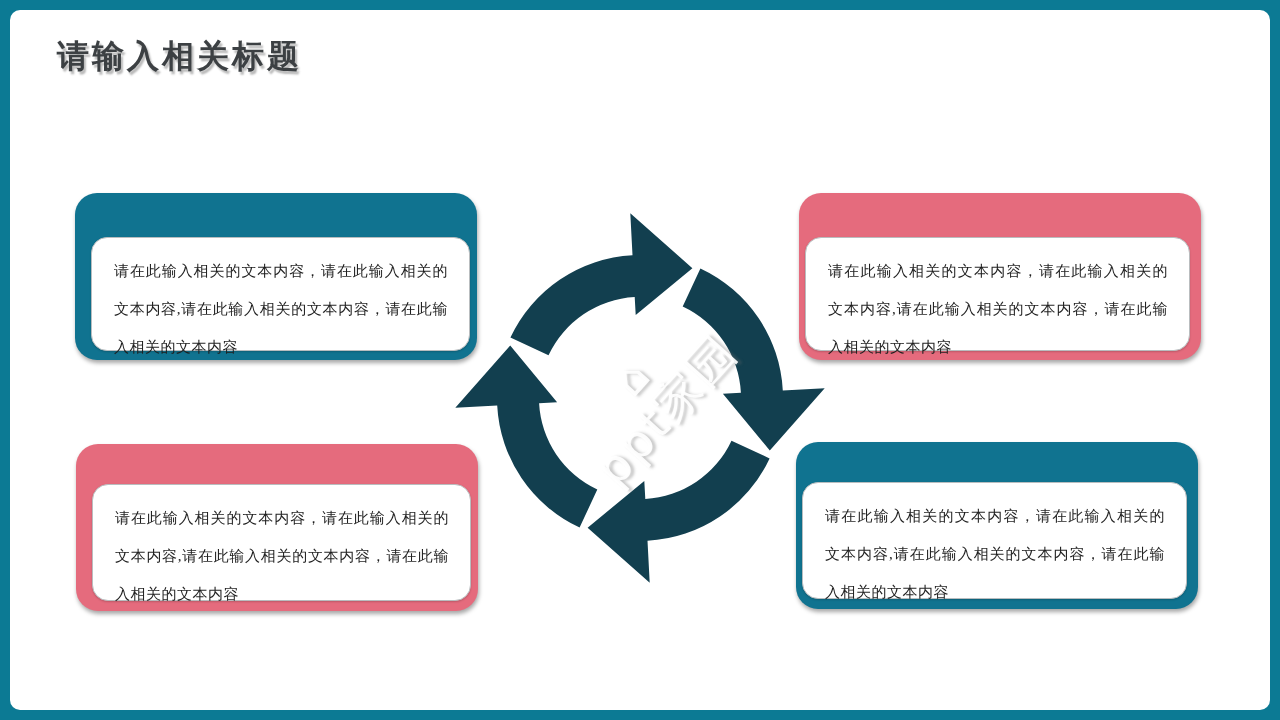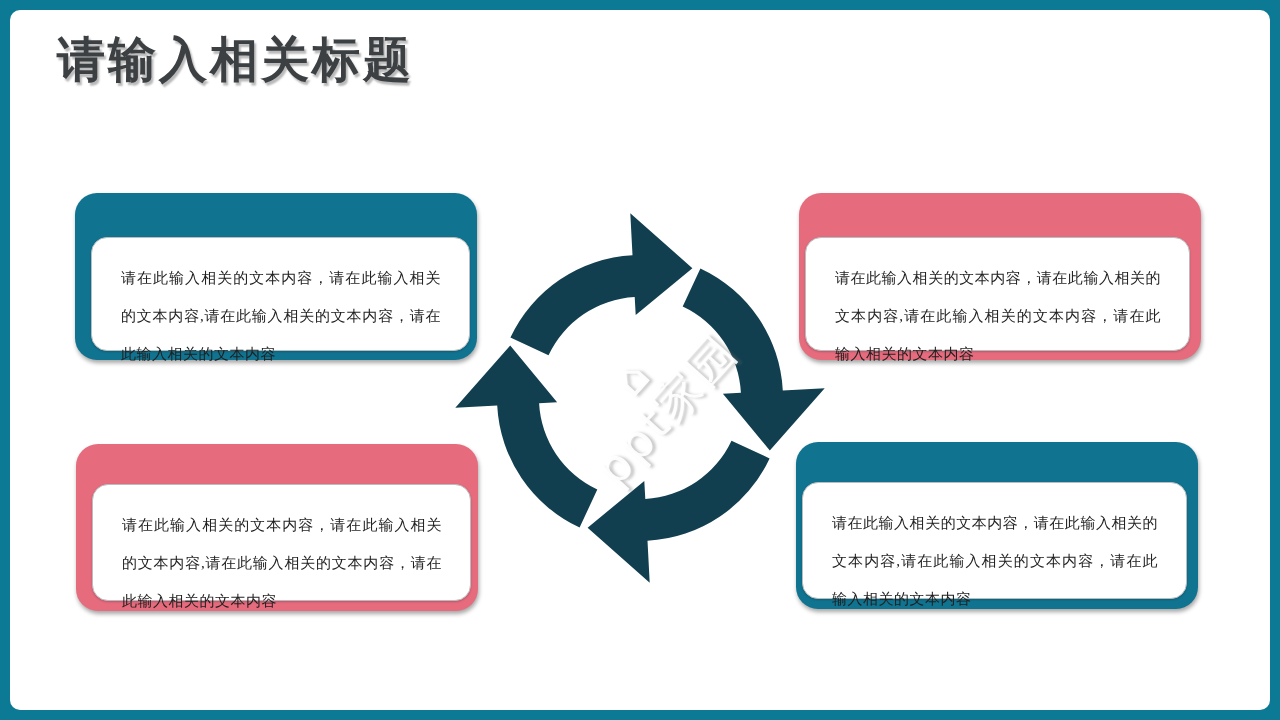--- a/index.html
+++ b/index.html
@@ -3,22 +3,22 @@
 <meta charset="utf-8">
 <style>
   html,body{margin:0;padding:0;background:#e8e8e8;}
   .slide{
     position:relative;width:1280px;height:720px;overflow:hidden;
     background:var(--frame-teal,#0C7A94);
     font-family:"Liberation Serif","DejaVu Serif",serif;
   }
   .canvas{position:absolute;inset:10px;background:#ffffff;border-radius:10px;}
   .title{
-    position:absolute;left:57px;top:28px;margin:0;
-    font-size:48px;font-weight:bold;letter-spacing:3px;
+    position:absolute;left:57px;top:35px;margin:0;
+    font-size:32px;font-weight:bold;letter-spacing:3px;
     color:var(--title-text,#3C4043);
     text-shadow:2px 3px 2px rgba(0,0,0,0.28);
     z-index:4;
   }
   .diagram{position:absolute;left:0;top:0;width:1280px;height:720px;z-index:1;}
   .watermark{
     position:absolute;left:505px;top:265px;width:290px;height:260px;z-index:3;
     display:flex;flex-direction:column;align-items:center;justify-content:center;
     transform:rotate(-48deg);
     color:rgba(255,255,255,0.92);
@@ -38,21 +38,21 @@
   .box.bl{left:76px;top:444px;}
   .box.br{left:796px;top:442px;}
   .box-inner{
     position:absolute;top:44px;bottom:9px;border-radius:16px;background:#ffffff;
     border:1px solid #b9bdbf;box-shadow:0 1px 2px rgba(0,0,0,0.18);
   }
   .box.bl .box-inner,.box.br .box-inner{top:40px;bottom:10px;}
   .box.tl .box-inner,.box.bl .box-inner{left:16px;right:7px;}
   .box.tr .box-inner,.box.br .box-inner{left:6px;right:11px;}
   .box-inner p{
-    margin:16px;padding:5px 12px 0 13px;
+    margin:9px;padding:5px 12px 0 13px;
     font-size:15px;line-height:38px;letter-spacing:0.5px;
     color:var(--body-text,#1F1F1F);
     text-align:justify;
   }
 </style>
 </head>
 <body>
 
 <div class="slide">
   <div class="canvas"></div>

